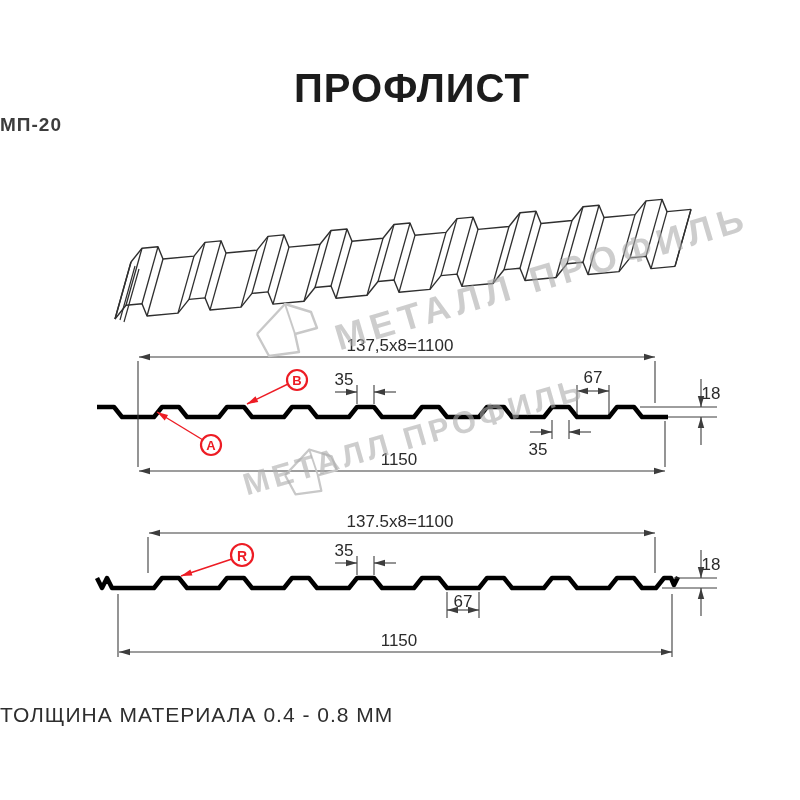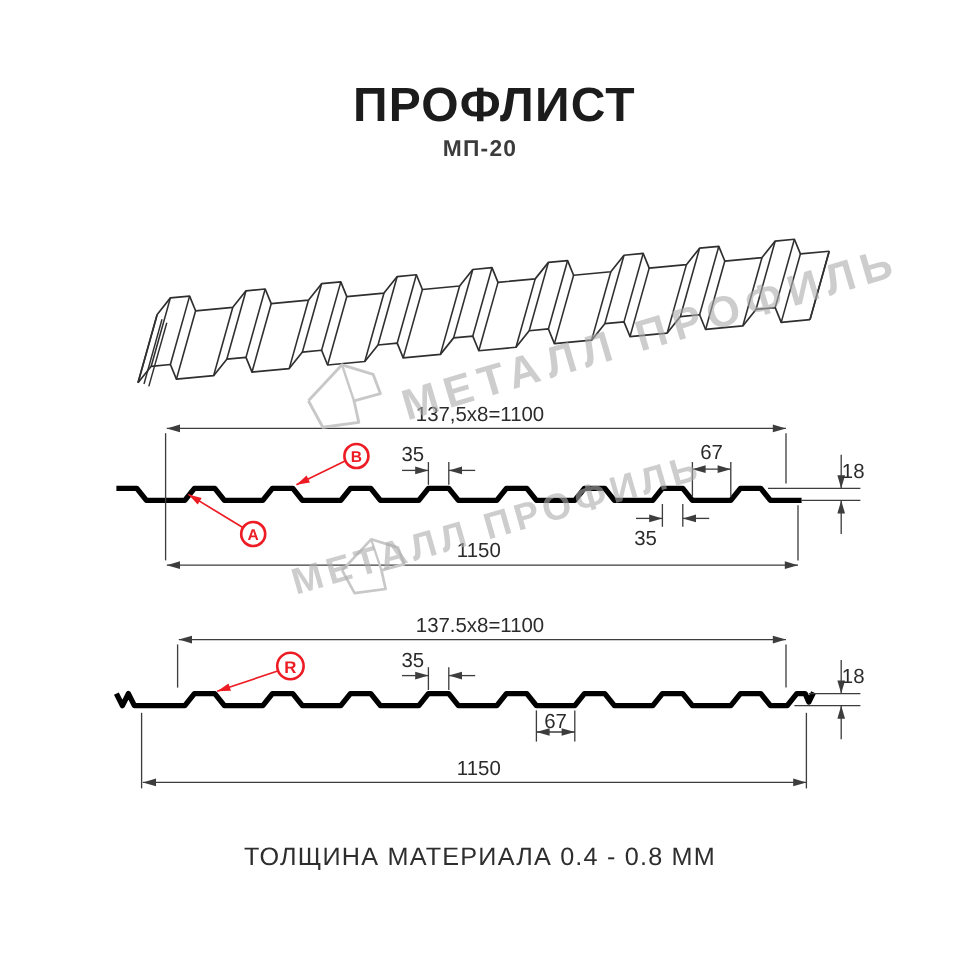--- a/index.html
+++ b/index.html
@@ -1,22 +1,22 @@
 <!DOCTYPE html>
 <html><head>
 <meta charset="utf-8">
 <style>
   html,body{margin:0;padding:0;background:#fff;}
   .page{position:relative;width:800px;height:800px;background:#ffffff;overflow:hidden;
         font-family:"Liberation Sans", sans-serif;}
   .title{position:absolute;top:66px;left:0;width:800px;text-align:center;
          font-size:40px;font-weight:800;letter-spacing:1px;color:#1c1c1c;margin-left:12px;}
-  .subtitle{position:absolute;top:114px;left:0;width:800px;text-align:center;
+  .subtitle{position:absolute;top:114px;left:0;width:800px;text-align:left;
             font-size:19px;font-weight:600;letter-spacing:1px;color:#3c3c3c;}
-  .footer-note{position:absolute;top:703px;left:0;width:800px;text-align:center;
+  .footer-note{position:absolute;top:703px;left:0;width:800px;
                font-size:21px;font-weight:500;letter-spacing:1px;color:#2e2e2e;}
   .wm-text{position:absolute;white-space:nowrap;font-weight:700;
            color:rgba(172,172,172,0.60);transform-origin:left center;}
   .wm1{left:336px;top:318px;font-size:36px;letter-spacing:6px;transform:rotate(-16.5deg);}
   .wm2{left:244px;top:468px;font-size:31px;letter-spacing:4px;transform:rotate(-16deg);}
   .wm-logo{position:absolute;}
   .lg1{left:254px;top:300px;}
   .lg2{left:282px;top:446px;}
   svg.draw{position:absolute;left:0;top:0;}
   text{font-family:"Liberation Sans", sans-serif;}

